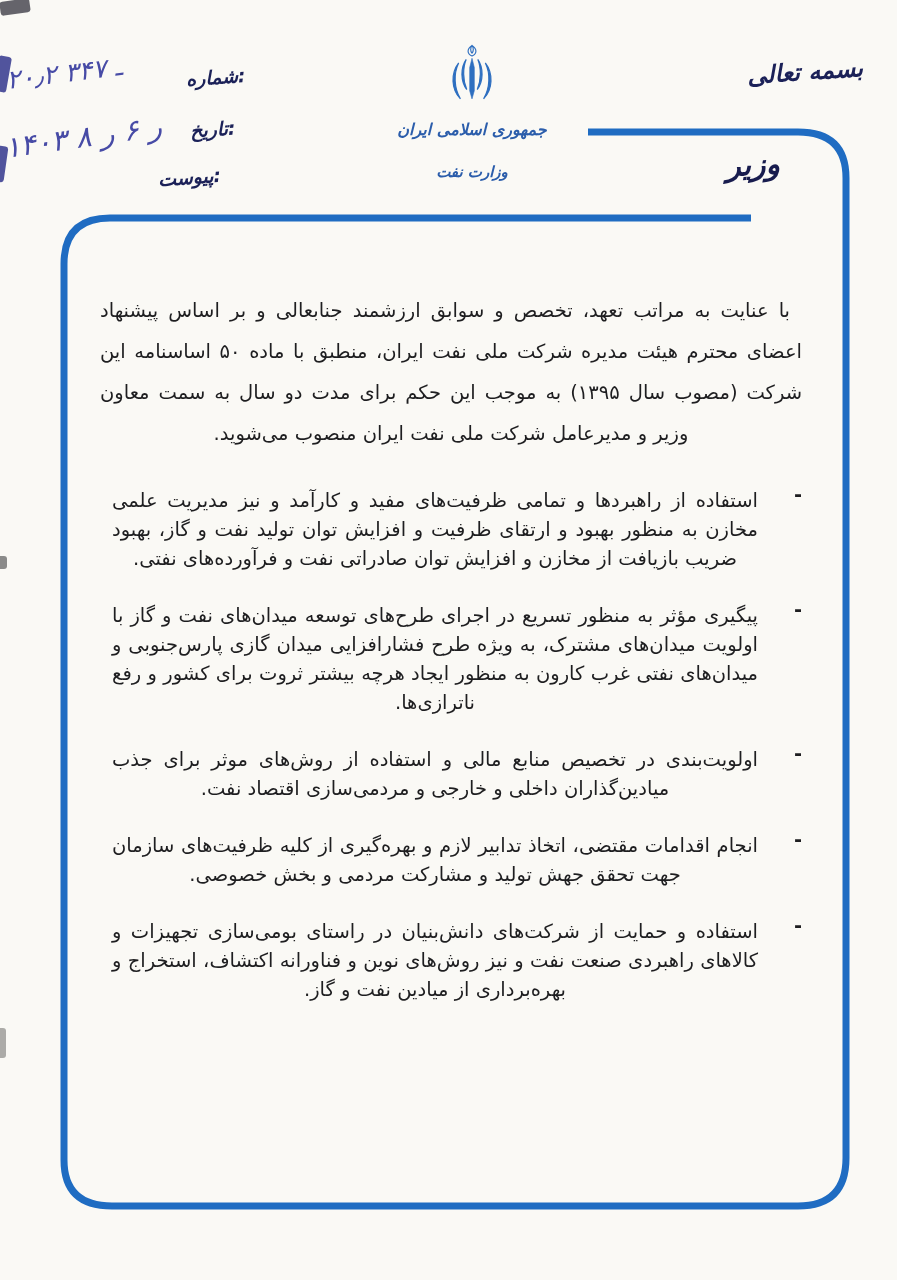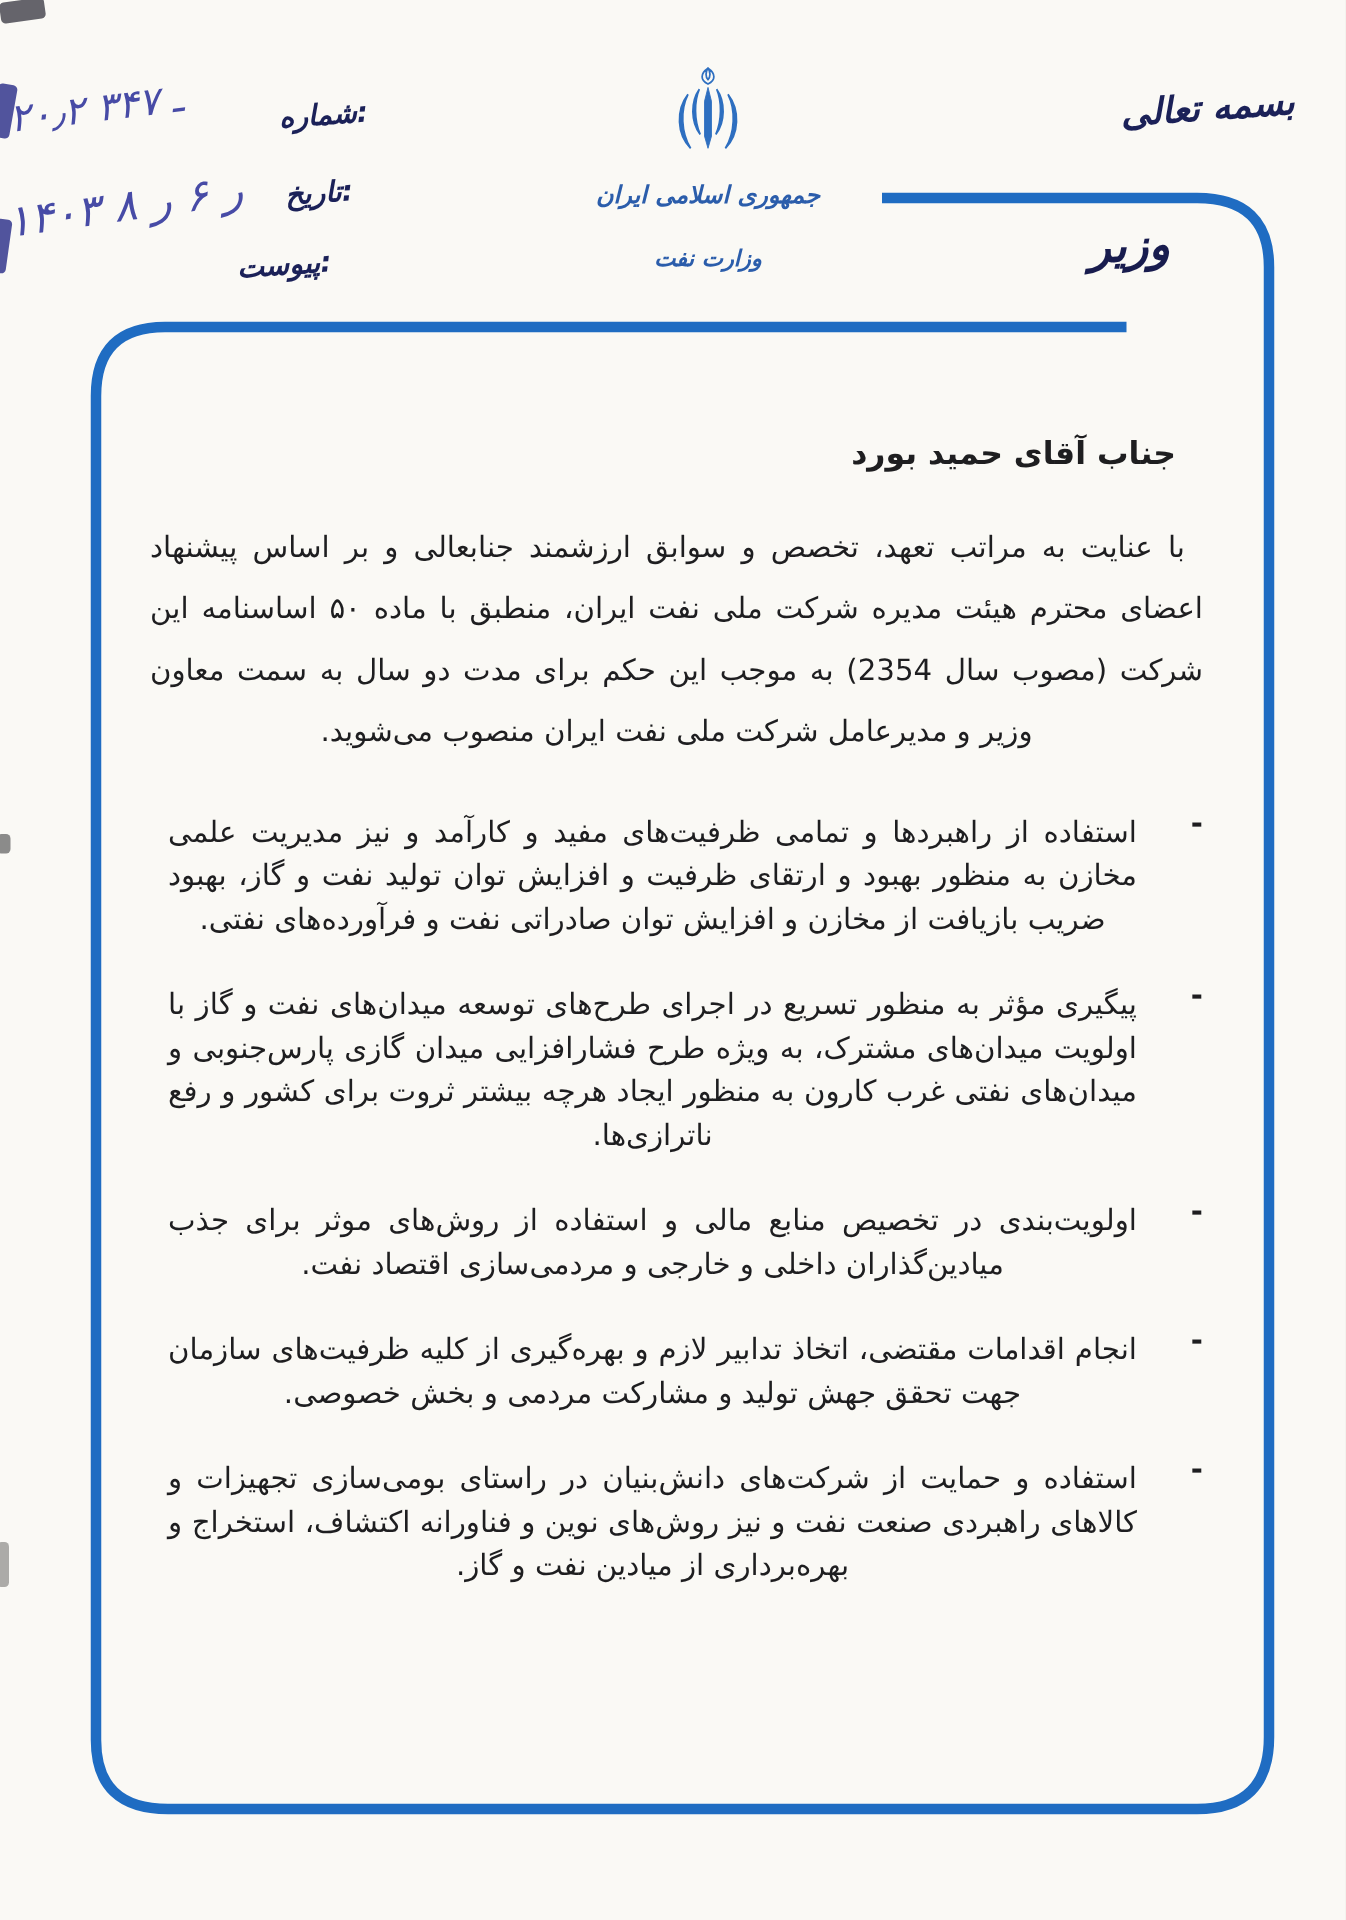--- a/index.html
+++ b/index.html
@@ -146,22 +146,21 @@
   </div>
 
   <div class="bismillah">بسمه تعالی</div>
   <div class="minister">وزیر</div>
 
   <svg class="frame-svg" width="897" height="1280" viewBox="0 0 897 1280">
     <path d="M751 218 H110 Q64 218 64 264 V1160 Q64 1206 112 1206 H798 Q846 1206 846 1158 V178 Q846 132 798 132 H588" fill="none" stroke="#1f6cc2" stroke-width="7"></path>
   </svg>
 
   <div class="content">
-    <h2 class="recipient">جناب آقای حمید بورد</h2>
-    <p class="para first">با عنایت به مراتب تعهد، تخصص و سوابق ارزشمند جنابعالی و بر اساس پیشنهاد اعضای محترم هیئت مدیره  شرکت ملی نفت ایران، منطبق با ماده ۵۰ اساسنامه این شرکت (مصوب سال 2354) به موجب این حکم برای مدت دو سال به سمت معاون وزیر و مدیرعامل شرکت ملی نفت ایران منصوب می‌شوید.</p>
+    <p class="para first">با عنایت به مراتب تعهد، تخصص و سوابق ارزشمند جنابعالی و بر اساس پیشنهاد اعضای محترم هیئت مدیره  شرکت ملی نفت ایران، منطبق با ماده ۵۰ اساسنامه این شرکت (مصوب سال ۱۳۹۵) به موجب این حکم برای مدت دو سال به سمت معاون وزیر و مدیرعامل شرکت ملی نفت ایران منصوب می‌شوید.</p>
     <div class="bullets" id="bullets">
         <div class="bullet">
           <span class="dash">-</span>
           <p>استفاده از راهبردها و تمامی ظرفیت‌های مفید و کارآمد و نیز مدیریت علمی مخازن به منظور بهبود و ارتقای ظرفیت و افزایش توان تولید نفت و گاز، بهبود ضریب بازیافت از مخازن و افزایش توان صادراتی نفت و فرآورده‌های نفتی.</p>
         </div>
         <div class="bullet">
           <span class="dash">-</span>
           <p>پیگیری مؤثر به منظور تسریع در اجرای طرح‌های توسعه میدان‌های نفت و گاز با اولویت میدان‌های مشترک، به ویژه طرح فشارافزایی میدان گازی پارس‌جنوبی و میدان‌های نفتی غرب کارون به منظور ایجاد هرچه بیشتر ثروت برای کشور و رفع ناترازی‌ها.</p>
         </div>
         <div class="bullet">

